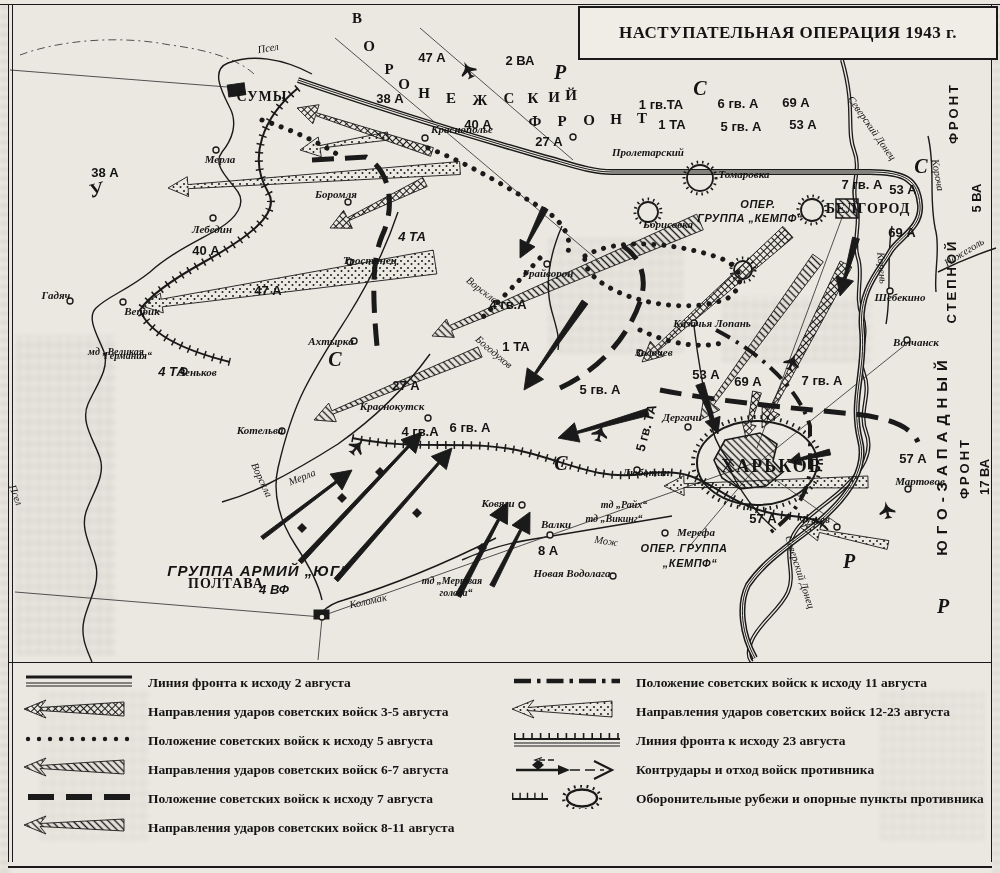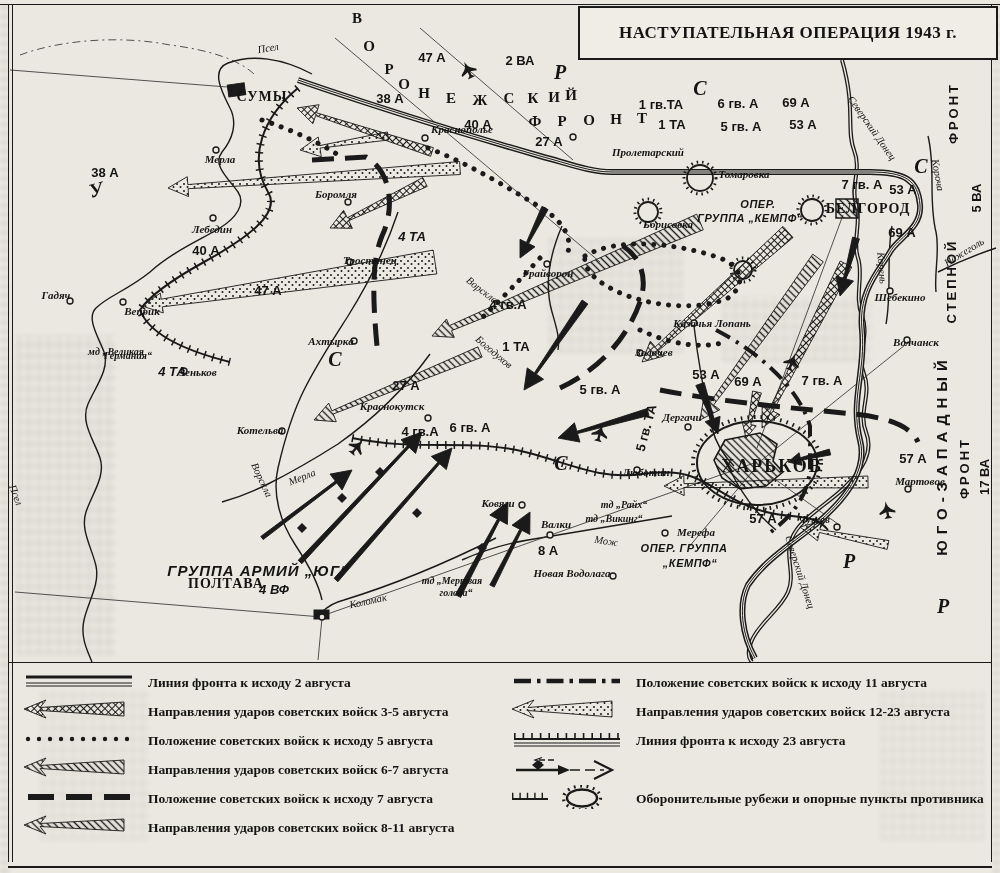--- a/index.html
+++ b/index.html
@@ -444,20 +444,21 @@
         <div class="legend-row">
           <div class="legend-sym"><svg width="118" height="24" viewBox="0 0 118 24">
               <path d="M8,14 H50" stroke="#1a1a1a" stroke-width="2.5"></path>
               <polygon points="50,9 62,14 50,19" fill="#1a1a1a"></polygon>
               <polygon points="30,4 36,9 30,14 24,9" fill="#1a1a1a"></polygon>
               <path d="M46,4 H30" stroke="#1a1a1a" stroke-width="1.3" stroke-dasharray="6 3"></path>
               <path d="M34,1.5 L27,4 L34,7" fill="none" stroke="#1a1a1a" stroke-width="1.3"></path>
               <path d="M62,14 H96" stroke="#1a1a1a" stroke-width="1.4" stroke-dasharray="10 5"></path>
               <path d="M86,5 L104,14 L86,23" fill="none" stroke="#1a1a1a" stroke-width="2.2"></path>
             </svg></div>
+          <div class="legend-txt">Контрудары и отход войск противника</div>
         </div>
         <div class="legend-row">
           <div class="legend-sym"><svg width="118" height="24" viewBox="0 0 118 24">
               <path d="M4,14 H40" stroke="#1a1a1a" stroke-width="1.8"></path>
               <path d="M4,10.5 H40" stroke="#1a1a1a" stroke-width="5.5" stroke-dasharray="1.4 6"></path>
               <ellipse cx="74" cy="13" rx="15" ry="8.5" fill="none" stroke="#1a1a1a" stroke-width="2.4"></ellipse>
               <ellipse cx="74" cy="13" rx="18.5" ry="12" fill="none" stroke="#1a1a1a" stroke-width="3.2" stroke-dasharray="1.8 4.6"></ellipse>
             </svg></div>
           <div class="legend-txt">Оборонительные рубежи и опорные пункты противника</div>
         </div>

